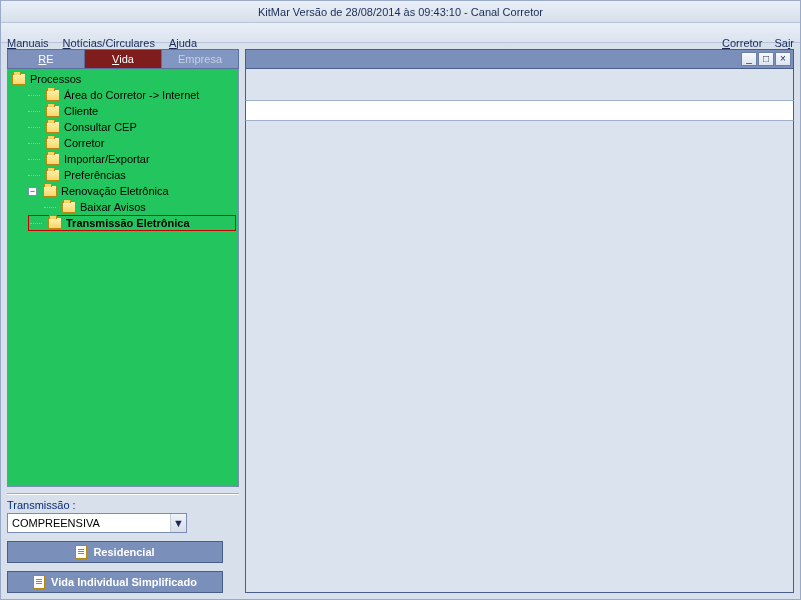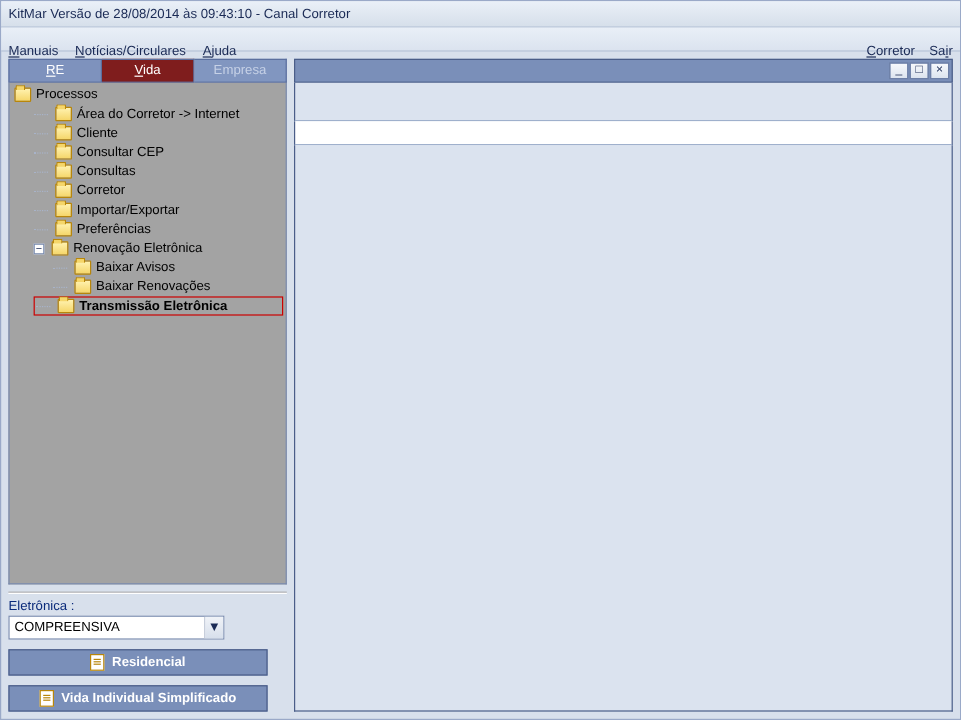--- a/index.html
+++ b/index.html
@@ -18,20 +18,21 @@
     display: flex; flex-direction: column;
   }
   .titlebar {
     height: 22px;
     background: linear-gradient(#eaf0f8, #d6dfea);
     color: #1a2a55;
     display: flex; align-items: center;
     padding: 0 6px;
     font-size: 11px;
     border-bottom: 1px solid #b7c3d8;
+    justify-content: center;
   }
   .menubar {
     height: 20px;
     background: linear-gradient(#e9eff7, #dbe3ef);
     border-bottom: 1px solid #b7c3d8;
     display: flex; align-items: center;
     padding: 0 4px;
     gap: 10px;
   }
   .menubar .left { display: flex; gap: 10px; }
@@ -65,21 +66,21 @@
   .tab.active {
     background: #7e92bd;
   }
   .tab.dim {
     background: #8196c0;
     color: #c6d1e6;
   }
   .tab + .tab { border-left: none; }
   .tree-panel {
     flex: 1;
-    background: #a3a3a3;
+    background: #22c55e;
     border: 1px solid #7a8cb0;
     border-top: none;
     overflow: auto;
     padding: 2px 2px 0 2px;
   }
   .tree-root { padding-left: 2px; }
   .tree-node {
     display: flex; align-items: center;
     height: 16px; gap: 4px;
     cursor: default;
@@ -265,25 +266,20 @@
               <span class="tree-label">Cliente</span>
             </div>
             <div class="tree-node">
               <span class="dots"></span>
               <span class="folder-icon"></span>
               <span class="tree-label">Consultar CEP</span>
             </div>
             <div class="tree-node">
               <span class="dots"></span>
               <span class="folder-icon"></span>
-              <span class="tree-label">Consultas</span>
-            </div>
-            <div class="tree-node">
-              <span class="dots"></span>
-              <span class="folder-icon"></span>
               <span class="tree-label">Corretor</span>
             </div>
             <div class="tree-node">
               <span class="dots"></span>
               <span class="folder-icon"></span>
               <span class="tree-label">Importar/Exportar</span>
             </div>
             <div class="tree-node">
               <span class="dots"></span>
               <span class="folder-icon"></span>
@@ -294,39 +290,34 @@
               <span class="expander">−</span>
               <span class="folder-icon"></span>
               <span class="tree-label">Renovação Eletrônica</span>
             </div>
             <div class="tree-children">
               <div class="tree-node">
                 <span class="dots"></span>
                 <span class="folder-icon"></span>
                 <span class="tree-label">Baixar Avisos</span>
               </div>
-              <div class="tree-node">
-                <span class="dots"></span>
-                <span class="folder-icon"></span>
-                <span class="tree-label">Baixar Renovações</span>
-              </div>
             </div>
 
             <div class="tree-node highlight">
               <span class="dots"></span>
               <span class="folder-icon"></span>
               <span class="tree-label">Transmissão Eletrônica</span>
             </div>
 
           </div>
         </div>
       </div>
 
       <div class="pref-block">
-        <div class="pref-label">Eletrônica :</div>
+        <div class="pref-label">Transmissão :</div>
         <div class="combo">
           <div class="combo-text">COMPREENSIVA</div>
           <div class="combo-btn">▼</div>
         </div>
 
         <div class="big-btn">
           <span class="doc-icon"></span>
           <span>Residencial</span>
         </div>
         <div class="big-btn">

